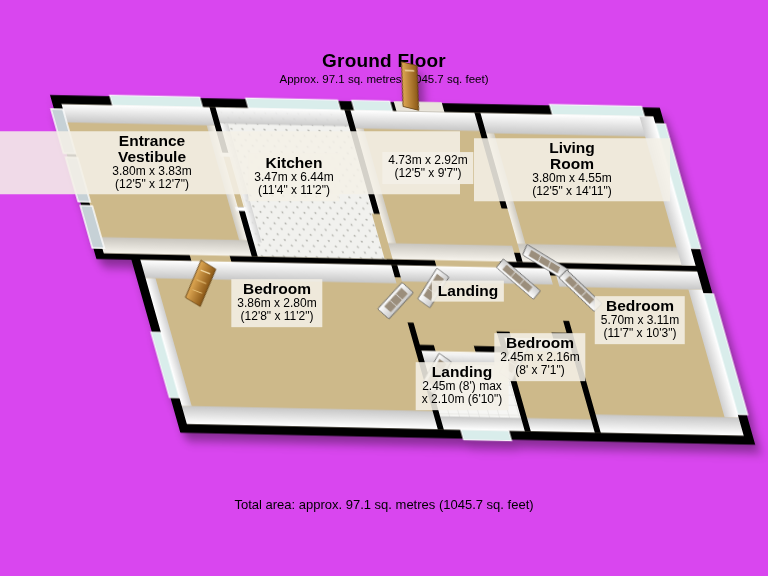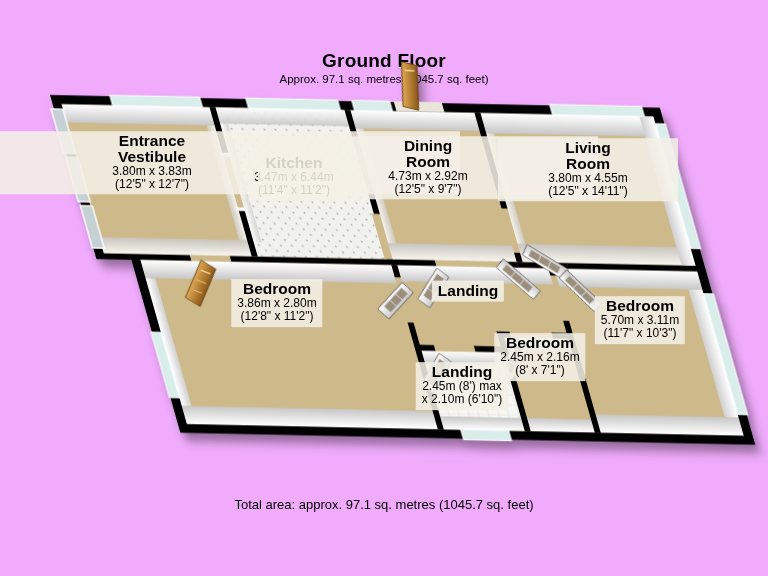--- a/index.html
+++ b/index.html
@@ -1,16 +1,16 @@
 <!DOCTYPE html>
 <html><head>
 <meta charset="utf-8">
 <style>
   html,body{margin:0;padding:0;background:#fff;}
-  .canvas{position:relative;width:768px;height:576px;background:#f0abfc;overflow:hidden;
+  .canvas{position:relative;width:768px;height:576px;background:#d946ef;overflow:hidden;
           font-family:"Liberation Sans",sans-serif;color:#000;}
   .title{position:absolute;top:50px;left:0;width:100%;text-align:center;
          font-size:19px;font-weight:bold;letter-spacing:.2px;}
   .subtitle{position:absolute;top:73px;left:0;width:100%;text-align:center;font-size:11.5px;}
   .footer{position:absolute;top:497px;left:0;width:100%;text-align:center;font-size:13px;}
   svg.plan{position:absolute;left:36px;top:45px;
            transform-origin:14px 50px;
            transform:rotate(1.2deg) skewX(17deg);
            filter:drop-shadow(3px 8px 5px rgba(0,0,0,.38));}
   .lbl{position:absolute;transform:translate(-50%,-50%);background:rgba(244,240,231,.87);
@@ -173,25 +173,24 @@
     <span class="nm">Entrance Vestibule</span>
     <span class="dm">3.80m x 3.83m</span>
     <span class="dm">(12'5" x 12'7")</span>
   </div>
   <div class="lbl" style="left:294px;top:177px">
     <span class="nm">Kitchen</span>
     <span class="dm">3.47m x 6.44m</span>
     <span class="dm">(11'4" x 11'2")</span>
   </div>
   <div class="lbl" style="left:428px;top:168px">
-    <span class="nm">Dining Room</span>
     <span class="dm">4.73m x 2.92m</span>
     <span class="dm">(12'5" x 9'7")</span>
   </div>
-  <div class="lbl" style="left:588px;top:170px">
+  <div class="lbl" style="left:572px;top:170px">
     <span class="nm">Living Room</span>
     <span class="dm">3.80m x 4.55m</span>
     <span class="dm">(12'5" x 14'11")</span>
   </div>
   <div class="lbl" style="left:277px;top:303px">
     <span class="nm">Bedroom</span>
     <span class="dm">3.86m x 2.80m</span>
     <span class="dm">(12'8" x 11'2")</span>
   </div>
   <div class="lbl" style="left:468px;top:291px">

